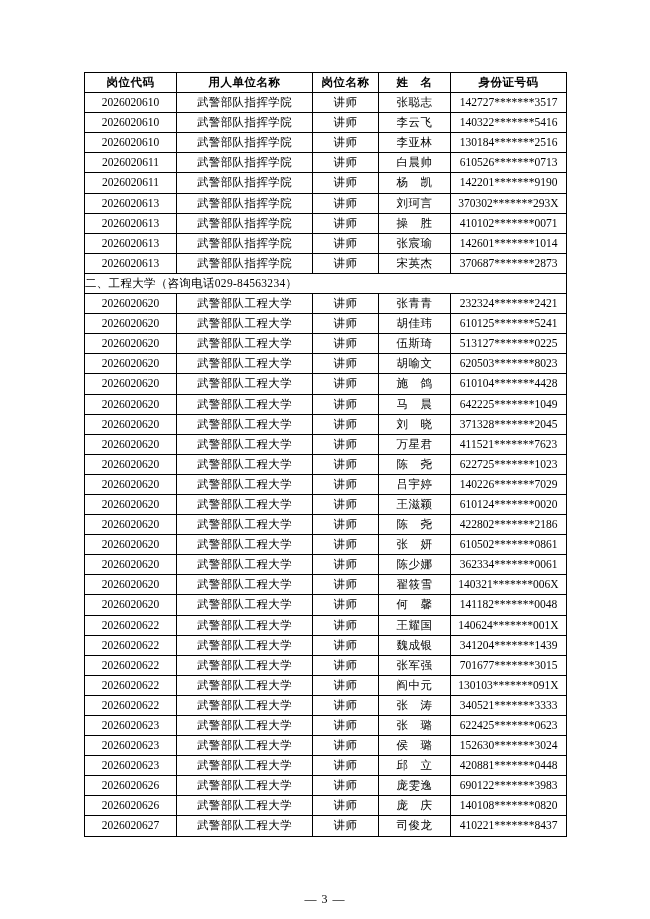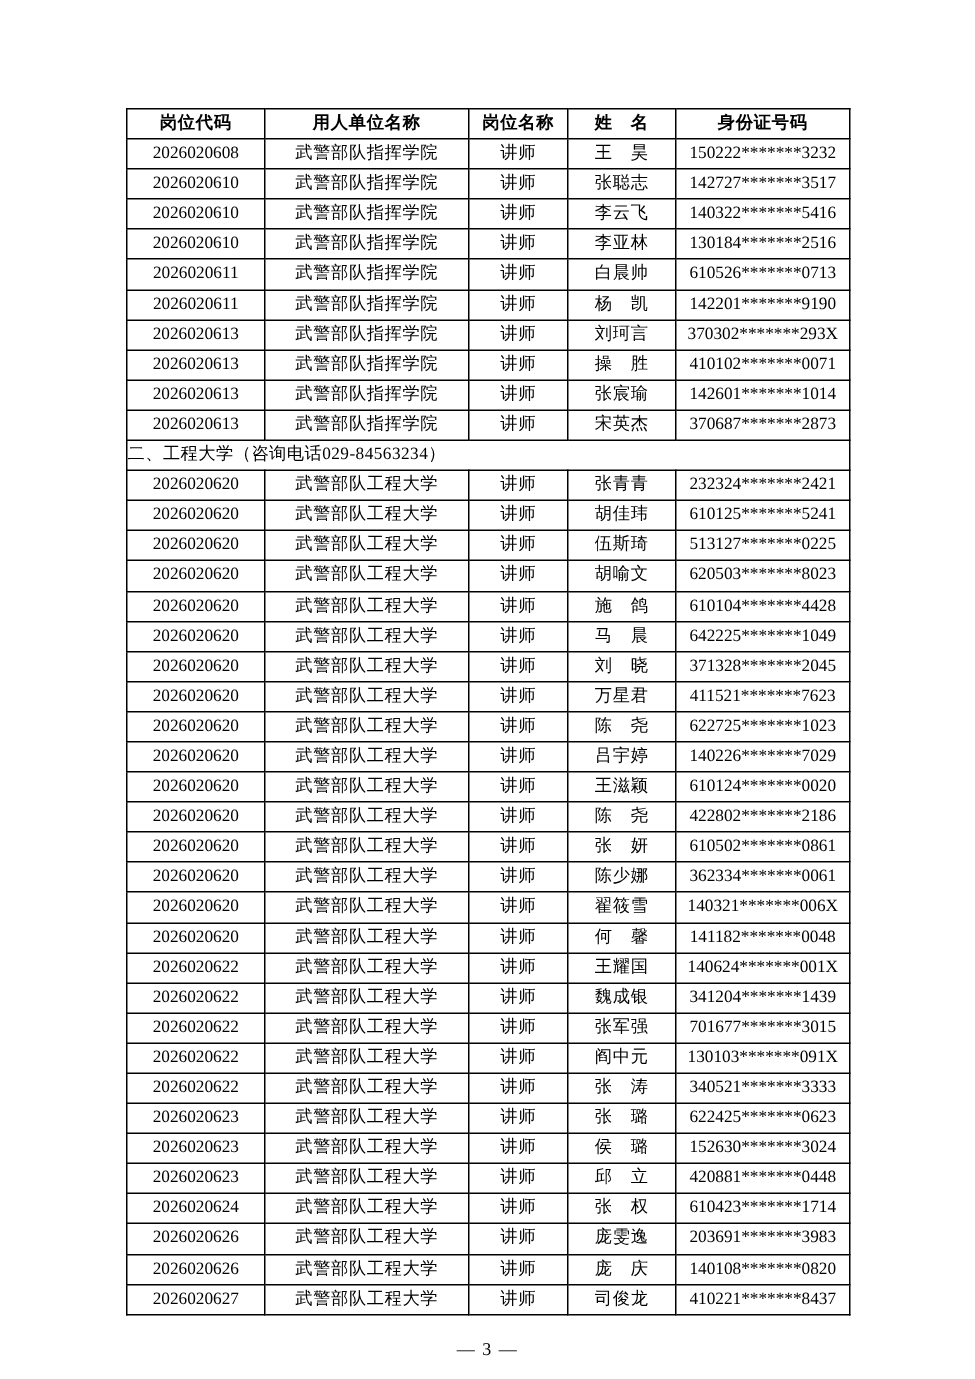--- a/index.html
+++ b/index.html
@@ -87,27 +87,20 @@
       <tr>
         <th>岗位代码</th>
         <th>用人单位名称</th>
         <th>岗位名称</th>
         <th class="name-head">姓　名</th>
         <th>身份证号码</th>
       </tr>
     </thead>
     <tbody id="roster-body">
         <tr>
-          <td class="code">2026020608</td>
-          <td class="unit">武警部队指挥学院</td>
-          <td class="post">讲师</td>
-          <td class="name">王　昊</td>
-          <td class="idno">150222*******3232</td>
-        </tr>
-        <tr>
           <td class="code">2026020610</td>
           <td class="unit">武警部队指挥学院</td>
           <td class="post">讲师</td>
           <td class="name">张聪志</td>
           <td class="idno">142727*******3517</td>
         </tr>
         <tr>
           <td class="code">2026020610</td>
           <td class="unit">武警部队指挥学院</td>
           <td class="post">讲师</td>
@@ -328,32 +321,25 @@
           <td class="idno">152630*******3024</td>
         </tr>
         <tr>
           <td class="code">2026020623</td>
           <td class="unit">武警部队工程大学</td>
           <td class="post">讲师</td>
           <td class="name">邱　立</td>
           <td class="idno">420881*******0448</td>
         </tr>
         <tr>
-          <td class="code">2026020624</td>
-          <td class="unit">武警部队工程大学</td>
-          <td class="post">讲师</td>
-          <td class="name">张　权</td>
-          <td class="idno">610423*******1714</td>
-        </tr>
-        <tr>
           <td class="code">2026020626</td>
           <td class="unit">武警部队工程大学</td>
           <td class="post">讲师</td>
           <td class="name">庞雯逸</td>
-          <td class="idno">203691*******3983</td>
+          <td class="idno">690122*******3983</td>
         </tr>
         <tr>
           <td class="code">2026020626</td>
           <td class="unit">武警部队工程大学</td>
           <td class="post">讲师</td>
           <td class="name">庞　庆</td>
           <td class="idno">140108*******0820</td>
         </tr>
         <tr>
           <td class="code">2026020627</td>

